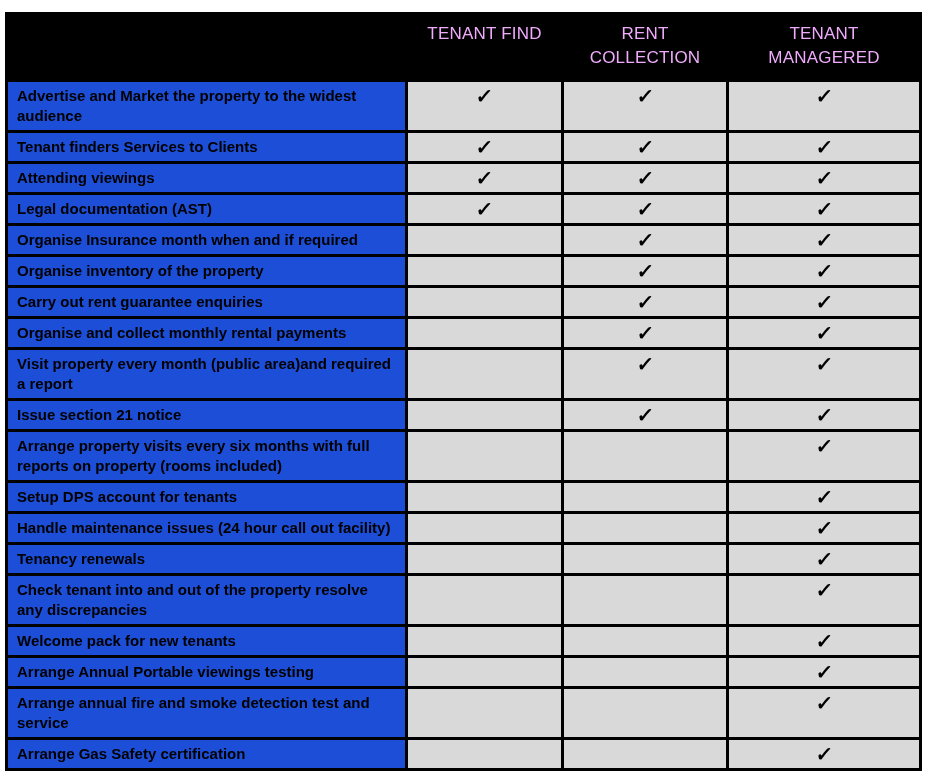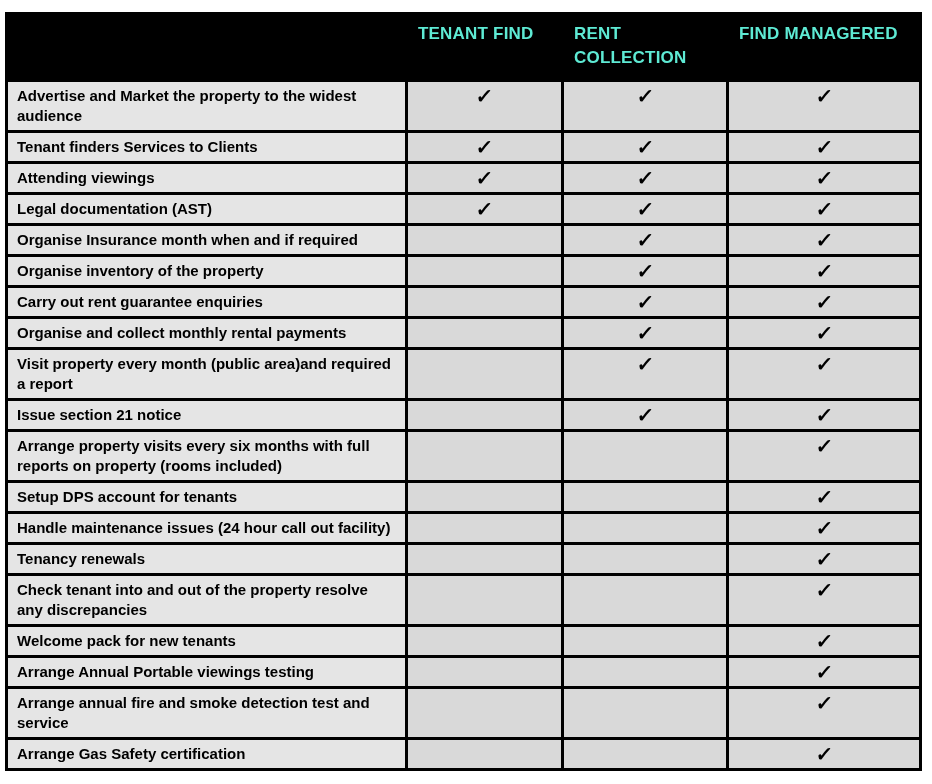--- a/index.html
+++ b/index.html
@@ -27,35 +27,35 @@
   table.services col.c-fm    { width: 193px; }
 
   table.services th,
   table.services td {
     border: 3px solid #000000;
     box-sizing: border-box;
   }
 
   thead th {
     background: #000000;
-    color: #5eead4;
-    font-weight: bold;
+    color: #f0abfc;
+    font-weight: normal;
     font-size: 17px;
     line-height: 24px;
-    text-align: left;
+    text-align: center;
     vertical-align: top;
     padding: 7px 10px 9px 10px;
     letter-spacing: 0.2px;
   }
   thead th.corner {
     border-right-color: #000000;
   }
 
   tbody td.label-cell {
-    background: #e5e5e5;
+    background: #1d4ed8;
     color: #000000;
     font-weight: bold;
     font-size: 15px;
     line-height: 20px;
     text-align: left;
     vertical-align: middle;
     padding: 4px 8px 4px 9px;
   }
   tbody td.check-cell {
     background: #d9d9d9;
@@ -81,21 +81,21 @@
       <col class="c-label">
         <col class="c-tf">
         <col class="c-rc">
         <col class="c-fm">
     </colgroup>
     <thead>
       <tr>
         <th class="corner"></th>
         <th>TENANT FIND</th>
         <th>RENT COLLECTION</th>
-        <th>FIND MANAGERED</th>
+        <th>TENANT MANAGERED</th>
       </tr>
     </thead>
     <tbody id="table-body">
         <tr>
           <td class="label-cell">Advertise and Market the property to the widest audience</td>
           <td class="check-cell"><span class="check">✓</span></td>
           <td class="check-cell"><span class="check">✓</span></td>
           <td class="check-cell"><span class="check">✓</span></td>
         </tr>
         <tr>

